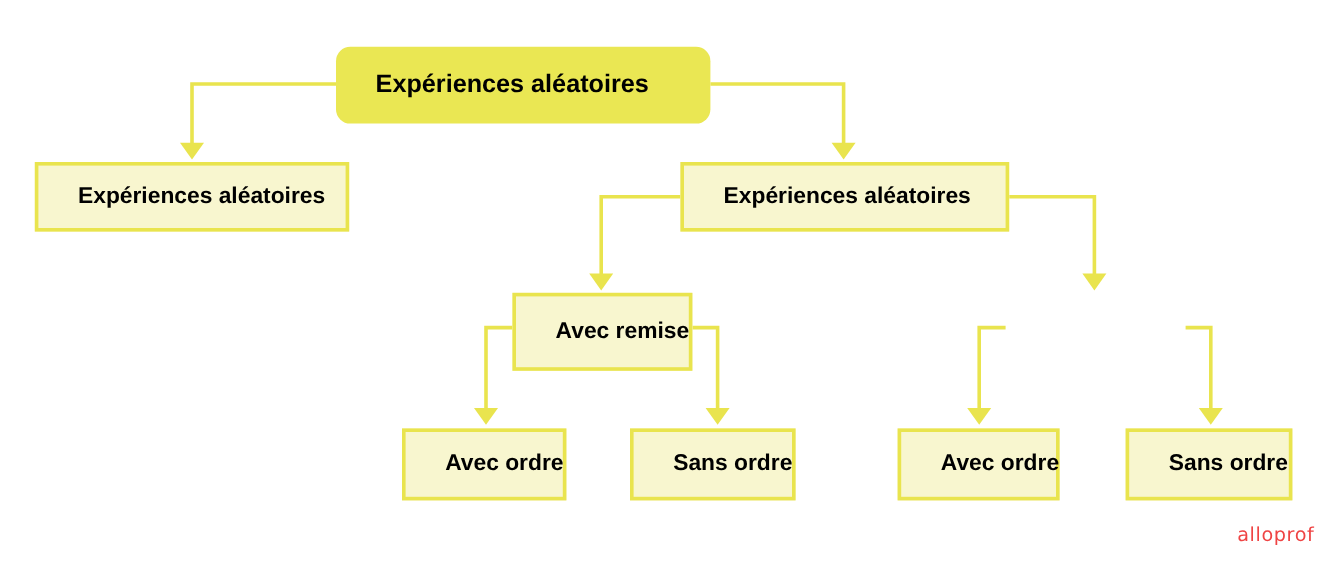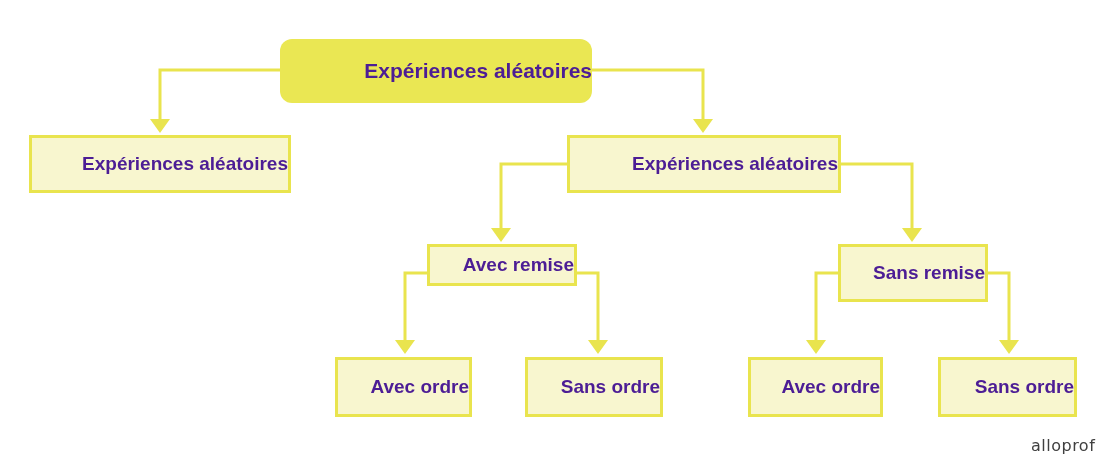--- a/index.html
+++ b/index.html
@@ -14,56 +14,57 @@
   .wires {
     position: absolute;
     left: 0; top: 0;
     width: 1111px; height: 468px;
   }
   .box {
     position: absolute;
     box-sizing: border-box;
     display: flex;
     flex-direction: column;
-    align-items: flex-end;
+    align-items: flex-start;
     justify-content: center;
     text-align: center;
     font-weight: bold;
-    color: #4c1d95;
+    color: #000000;
     font-size: 19px;
     line-height: 1.22;
     white-space: nowrap;
+    padding-left: 33px;
   }
   .box span { display: block; }
   .solid {
     background: #eae753;
     border-radius: 12px;
     font-size: 21px;
   }
   .pale {
     background: #f8f6cf;
     border: 3px solid #e9e44e;
   }
   #n-root   { left: 280px; top: 39px;  width: 312px; height: 64px; }
   #n-une    { left: 29px;  top: 135px; width: 262px; height: 58px; }
   #n-plu    { left: 567px; top: 135px; width: 274px; height: 58px; }
-  #n-avrem  { left: 427px; top: 244px; width: 150px; height: 42px; }
+  #n-avrem  { left: 427px; top: 244px; width: 150px; height: 65px; }
   #n-sarem  { left: 838px; top: 244px; width: 150px; height: 58px; }
   #n-avord1 { left: 335px; top: 357px; width: 137px; height: 60px; }
   #n-saord1 { left: 525px; top: 357px; width: 138px; height: 60px; }
   #n-avord2 { left: 748px; top: 357px; width: 135px; height: 60px; }
   #n-saord2 { left: 938px; top: 357px; width: 139px; height: 60px; }
   .watermark {
     position: absolute;
     left: 1031px;
     top: 436px;
     font-family: "DejaVu Sans", sans-serif;
     font-size: 16px;
     letter-spacing: 0.5px;
-    color: #404040;
+    color: #ef4444;
   }
 </style>
 </head>
 <body>
 
 <div class="stage">
 
   <svg class="wires" viewBox="0 0 1111 468" xmlns="http://www.w3.org/2000/svg">
     <g stroke="#e9e44e" stroke-width="3" fill="none">
       <path d="M280 70 H160 V120"></path>
@@ -96,23 +97,20 @@
   </div>
 
   <div class="box pale" id="n-plu">
     <span>Expériences aléatoires</span>
   </div>
 
   <div class="box pale" id="n-avrem">
     <span>Avec remise</span>
   </div>
 
-  <div class="box pale" id="n-sarem">
-    <span>Sans remise</span>
-  </div>
 
   <div class="box pale" id="n-avord1">
     <span>Avec ordre</span>
   </div>
 
   <div class="box pale" id="n-saord1">
     <span>Sans ordre</span>
   </div>
 
   <div class="box pale" id="n-avord2">

